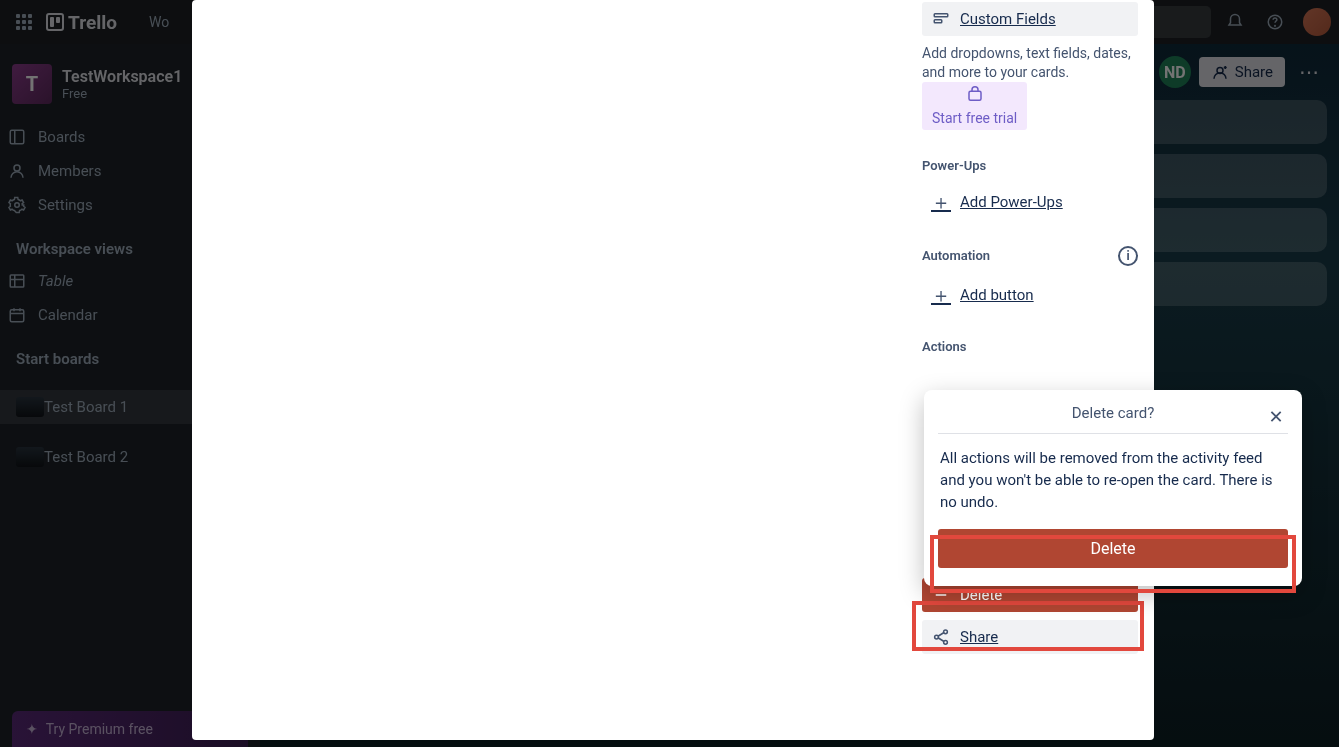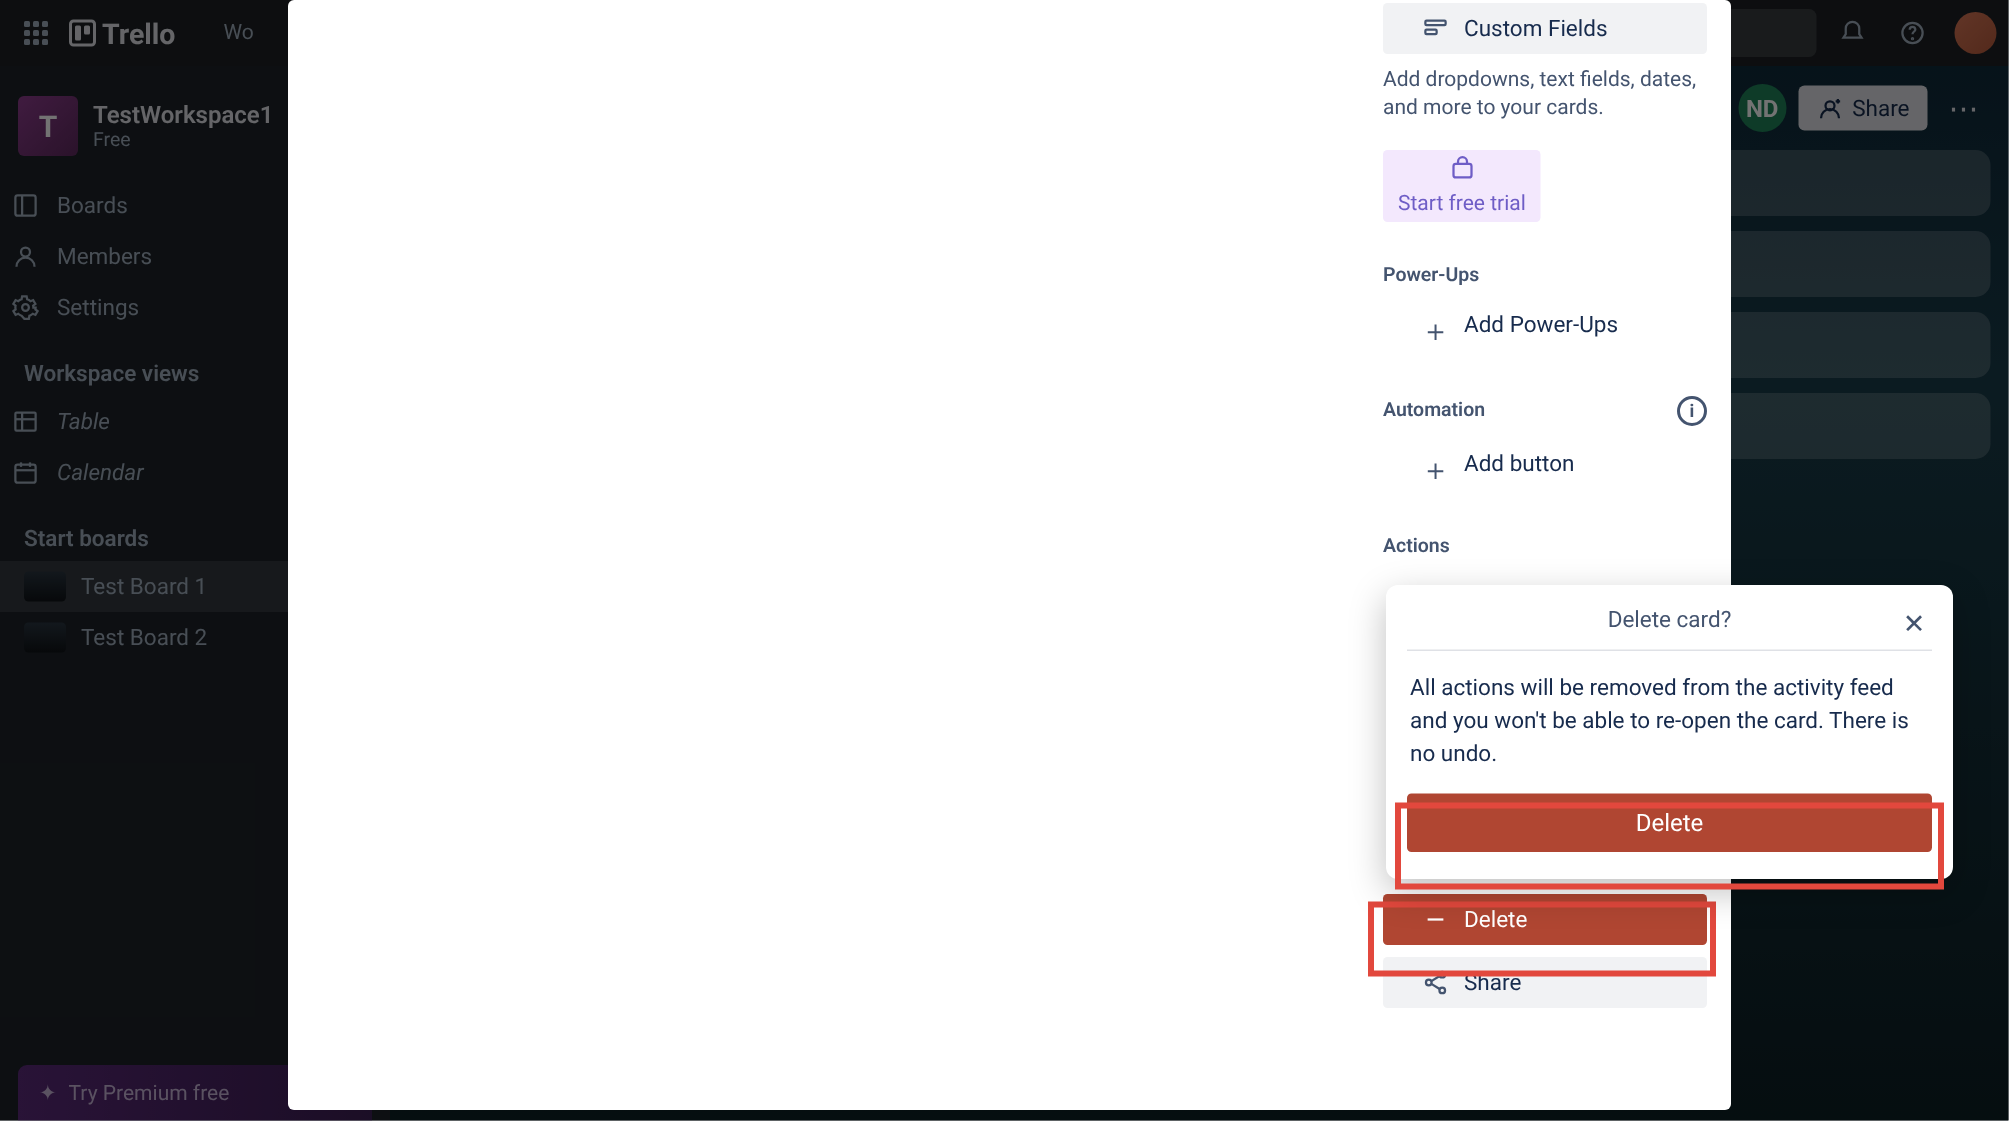--- a/index.html
+++ b/index.html
@@ -24,21 +24,21 @@
 
   
   .sidebar { position:absolute; top:44px; left:0; width:260px; bottom:0; background:#1d2329; color:#9fadbc; padding:12px 0; }
   .ws-header { display:flex; align-items:center; gap:10px; padding:8px 12px 16px 12px; }
   .ws-badge { width:40px; height:40px; background:linear-gradient(135deg,#8e3d8e,#5e2a5e); border-radius:4px; display:flex; align-items:center; justify-content:center; color:#fff; font-weight:700; font-size:20px; }
   .ws-info .name { color:#dfe1e6; font-weight:600; font-size:16px; }
   .ws-info .plan { color:#9fadbc; font-size:13px; }
   .sb-item { display:flex; align-items:center; gap:12px; padding:8px 8px; font-size:15px; cursor:pointer; color:#9fadbc; }
   .sb-item .ic { width:18px; height:18px; display:flex; align-items:center; justify-content:center; font-size:16px; }
   .sb-section { padding:18px 16px 6px 16px; font-weight:600; font-size:15px; color:#9fadbc; }
-  .sb-board { display:flex; align-items:center; gap:10px; padding:7px 16px; font-size:15px; cursor:pointer; color:#9fadbc; }
+  .sb-board { display:flex; align-items:center; padding:7px 16px; font-size:15px; cursor:pointer; color:#9fadbc;margin-top:16px; }
   .sb-board.active { background:rgba(255,255,255,0.10); }
   .board-thumb { width:28px; height:20px; border-radius:3px; background:linear-gradient(180deg,#2a3540,#101418); }
   .premium-btn { position:absolute; bottom:0; left:12px; right:12px; background:linear-gradient(90deg,#5b2a7a,#3d1f54); color:#c8b5d8; font-size:14px; padding:10px 14px; border-radius:6px 6px 0 0; display:flex; align-items:center; gap:8px; }
 
   
   .board-bg { position:absolute; top:44px; left:260px; right:0; bottom:0; background:linear-gradient(180deg,#0f2a3a 0%, #1a3d4a 30%, #0d1f24 100%); }
   .board-topbar { height:56px; display:flex; align-items:center; justify-content:flex-end; padding:0 14px; gap:8px; }
   .member-chip { width:32px; height:32px; border-radius:50%; background:#1f845a; color:#fff; display:flex; align-items:center; justify-content:center; font-size:16px; font-weight:700; }
   .share-btn { background:#dfe1e6; color:#172b4d; border:none; border-radius:4px; padding:6px 12px; display:flex; align-items:center; gap:6px; font-size:15px; cursor:pointer; }
   .more-btn { color:#dfe1e6; font-size:20px; width:32px; text-align:center; cursor:pointer; }
@@ -46,26 +46,26 @@
   .list-card { background:rgba(255,255,255,0.18); border-radius:10px; margin-bottom:10px; height:44px; }
   .add-card-row { padding:10px 14px; color:#dfe1e6; font-size:15px; display:flex; align-items:center; gap:8px; }
 
   
   .overlay { position:absolute; inset:0; background:rgba(0,0,0,0.55); }
 
   
   .card-modal { position:absolute; top:0; left:192px; width:962px; height:740px; background:#fff; border-radius:4px; display:flex; }
   .modal-main { flex:1; }
   .modal-side { width:232px; padding:0 16px 0 0; color:#172b4d; }
-  .side-btn { background:#f1f2f4; border:none; border-radius:3px; width:100%; text-align:left; padding:8px 26px; display:flex; gap:10px; font-size:15px; color:#172b4d; cursor:pointer; margin-bottom:8px; }
+  .side-btn { background:#f1f2f4; border:none; border-radius:3px; width:100%; text-align:left; padding:8px 10px; display:flex; align-items:center; gap:10px; font-size:15px; color:#172b4d; cursor:pointer; margin-bottom:8px;text-decoration:underline; }
   .side-btn .ic { width:18px; display:flex; align-items:center; justify-content:center; color:#44546f; }
   .side-btn.delete { background:#b04632; color:#fff; }
   .side-btn.delete .ic { color:#fff; }
   .side-label { font-size:13px; font-weight:600; color:#44546f; margin-bottom:8px; }
-  .side-desc { font-size:14px; color:#44546f; line-height:1.35; margin-bottom:18px; }
+  .side-desc { font-size:14px; color:#44546f; line-height:1.35; margin-bottom:0; }
   .trial-badge { display:inline-flex; align-items:center; gap:6px; background:#f3e8fd; color:#6e5dc6; font-size:14px; padding:4px 10px; border-radius:3px; cursor:pointer;flex-direction:column; }
   .info-ic { width:20px; height:20px; border:2px solid #44546f; border-radius:50%; display:flex; align-items:center; justify-content:center; font-size:12px; font-weight:700; color:#44546f; margin-left:auto; }
 
   .red-hl-big { position:absolute; border:4px solid #e2483d; pointer-events:none; }
 
   
   .popover { position:absolute; top:390px; left:924px; width:378px; background:#fff; border-radius:8px; box-shadow:0 8px 24px rgba(0,0,0,0.25); padding:14px 14px 18px 14px; }
   .pop-header { position:relative; text-align:center; color:#44546f; font-size:15px; padding-bottom:12px; }
   .pop-header::after { content:''; position:absolute; left:0; right:0; bottom:0; height:1px; background:#dfe1e6; }
   .pop-close { position:absolute; right:0; top:0; width:24px; height:24px; display:flex; align-items:center; justify-content:center; color:#44546f; cursor:pointer; font-size:18px; }
@@ -188,21 +188,21 @@
   </div>
   <div class="sb-item">
     <span class="ic">
         <svg viewBox="0 0 24 24" fill="none" stroke="#9fadbc" stroke-width="2">
           <rect x="3" y="5" width="18" height="16" rx="2"></rect>
           <line x1="3" y1="10" x2="21" y2="10"></line>
           <line x1="8" y1="3" x2="8" y2="7"></line>
           <line x1="16" y1="3" x2="16" y2="7"></line>
         </svg>
       </span>
-    <span style="font-style:italic">Calendar</span>
+    <span style="">Calendar</span>
   </div>
   <div class="sb-section">Start boards</div>
   <div class="sb-board active">
     <div class="board-thumb"></div>
     <span>Test Board 1</span>
   </div>
   <div class="sb-board">
     <div class="board-thumb"></div>
     <span>Test Board 2</span>
   </div>

